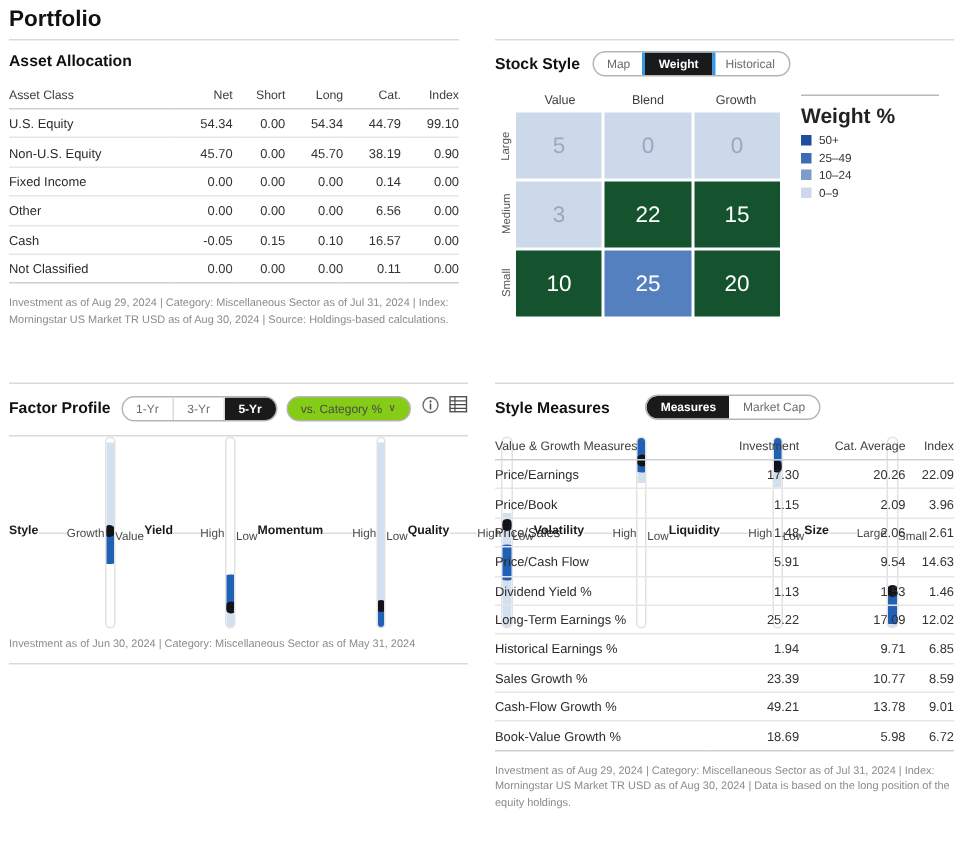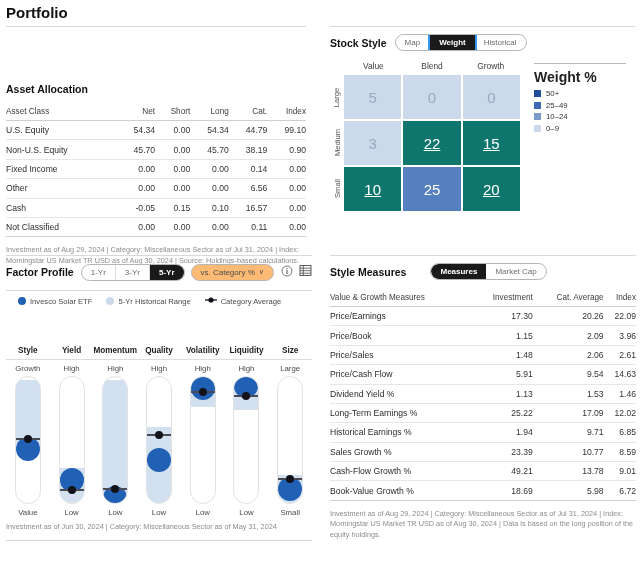--- a/index.html
+++ b/index.html
@@ -55,21 +55,21 @@
   .seg .opt:last-child { border-right: none; }
   .seg .opt.active {
     background: #1a1a1a; color: #fff; font-weight: bold;
     border-right: none;
   }
   .seg .opt.active.focus { outline: 2px solid #3399ee; outline-offset: 0px; }
   .seg.pill-left .opt.active { border-radius: 11px 0 0 11px; }
   .drop {
     display: inline-flex; align-items: center; gap: 4px;
     border: 1px solid #b5b5b5; border-radius: 11px; height: 17px;
-    padding: 0 9px; font-size: 8px; color: #4a4a4a; background: #fdba74;
+    padding: 0 9px; font-size: 8px; color: #4a4a4a; background: #84cc16;
     margin-left: 6px; vertical-align: middle; white-space: nowrap;
   }
   .icon-btn { display:inline-block; vertical-align: middle; }
 
   
   .stylebox-wrap { display: flex; align-items: flex-start; }
   .sb-grid-area { width: 190px; }
   .sb-colhead { display: flex; margin-left: 14px; }
   .sb-colhead div {
     flex: 1; text-align: center; font-size: 8.4px; color: #3d3d3d; padding-bottom: 4px;
@@ -82,37 +82,37 @@
   }
   .sb-rowlabels div span {
     transform: rotate(-90deg); white-space: nowrap; display:block;
   }
   .sb-cells { flex: 1; display: grid; grid-template-columns: repeat(3, 1fr); gap: 2px; }
   .sb-cell {
     height: 44px; display: flex; align-items: center; justify-content: center;
     font-size: 15px; color: #ffffff;
   }
   .sb-cell.t0 { background: #cbd9ea; color: #9aa9bd; }
-  .sb-cell.t1 { background: #0f766e; text-decoration: underline; }
+  .sb-cell.t1 { background: #14532d; }
   .sb-cell.t2 { background: #5580bf; }
 
   .sb-legend { margin-left: 14px; padding-top: 2px; width: 92px; }
   .sb-legend .lg-rule { height: 1px; background: #b8b8b8; margin-bottom: 5px; }
   .sb-legend .lg-title { font-size: 14px; font-weight: bold; color: #222; margin-bottom: 4px; }
   .lg-row { display: flex; align-items: center; gap: 5px; margin-bottom: 2.5px; }
   .lg-sw { width: 7px; height: 7px; display:block; }
   .lg-txt { font-size: 7.8px; color: #333; }
 
   
   .fp-legend { display: flex; align-items: center; gap: 14px; padding: 5px 0 4px 12px; }
   .fp-lg-item { display: flex; align-items: center; gap: 4px; font-size: 7.6px; color: #4a4a4a; }
   .fp-dot { width: 8px; height: 8px; border-radius: 50%; display: block; }
 
   .fp-cols { display: flex; }
-  .fp-col { flex: 1; display: flex; flex-direction: column; align-items: center; margin-top: 36px; }
+  .fp-col { flex: 1; display: flex; flex-direction: row; align-items: center; }
   .fp-name { font-size: 8.2px; font-weight: bold; color: #1a1a1a; padding-bottom: 4px; }
   .fp-namerule { width: 100%; height: 1px; background: #dcdcdc; }
   .fp-top { font-size: 7.8px; color: #4a4a4a; padding: 4px 0 3px 0; }
   .fp-track {
     position: relative; width: 26px; height: 128px;
     border: 1px solid #e2e2e2; border-radius: 13px; background: #fff;
     overflow: hidden;
   }
   .fp-band { position: absolute; left: 0; width: 100%; background: #d3e0f0; }
   .fp-ball {
@@ -133,21 +133,21 @@
 <body>
 
 <div class="page">
 
   <div style="position:absolute;left:6px;top:4px;" class="hdr-title">Portfolio</div>
 
   <div class="col-left">
 
     <div style="position:absolute;left:0;top:26px;width:300px;">
       <div class="rule"></div>
-      <div class="sec-title" style="padding:8px 0 10px 0;margin-top:48px;">Asset Allocation</div>
+      <div class="sec-title" style="padding:8px 0 10px 0;">Asset Allocation</div>
 
       <table class="data">
         <thead>
           <tr>
             <th class="lbl">Asset Class</th>
             <th>Net</th>
             <th>Short</th>
             <th>Long</th>
             <th>Cat.</th>
             <th>Index</th>
@@ -234,37 +234,20 @@
             <rect x="1" y="1.5" width="11" height="10" fill="none" stroke="#4a4a4a" stroke-width="0.9"></rect>
             <line x1="1" y1="4.2" x2="12" y2="4.2" stroke="#4a4a4a" stroke-width="0.8"></line>
             <line x1="1" y1="6.7" x2="12" y2="6.7" stroke="#4a4a4a" stroke-width="0.8"></line>
             <line x1="1" y1="9.2" x2="12" y2="9.2" stroke="#4a4a4a" stroke-width="0.8"></line>
             <line x1="4.3" y1="1.5" x2="4.3" y2="11.5" stroke="#4a4a4a" stroke-width="0.8"></line>
           </svg>
         </span>
       </div>
 
       <div class="rule" style="margin-top:9px;"></div>
-      <div class="fp-legend" id="fp-legend">
-          <div class="fp-lg-item">
-            <span class="fp-dot" style="background: rgb(32, 96, 181);"></span>
-            <span>Invesco Solar ETF</span>
-          </div>
-          <div class="fp-lg-item">
-            <span class="fp-dot" style="background: rgb(203, 217, 234);"></span>
-            <span>5-Yr Historical Range</span>
-          </div>
-          <div class="fp-lg-item">
-            <span><svg width="12" height="8" viewBox="0 0 12 8">
-                <line x1="0" y1="4" x2="12" y2="4" stroke="#11121a" stroke-width="1.3"></line>
-                <circle cx="6" cy="4" r="2.6" fill="#11121a"></circle>
-              </svg></span>
-            <span>Category Average</span>
-          </div>
-        </div>
 
       <div class="fp-cols" id="fp-cols">
           <div class="fp-col">
             <div class="fp-name">Style</div>
             <div class="fp-namerule"></div>
             <div class="fp-top">Growth</div>
             <div class="fp-track">
               <div class="fp-band" style="top: 2%; height: 52%;"></div>
               <div class="fp-ball" style="top: 57%;"></div>
               <div class="fp-tick" style="top: 49%;"></div>

